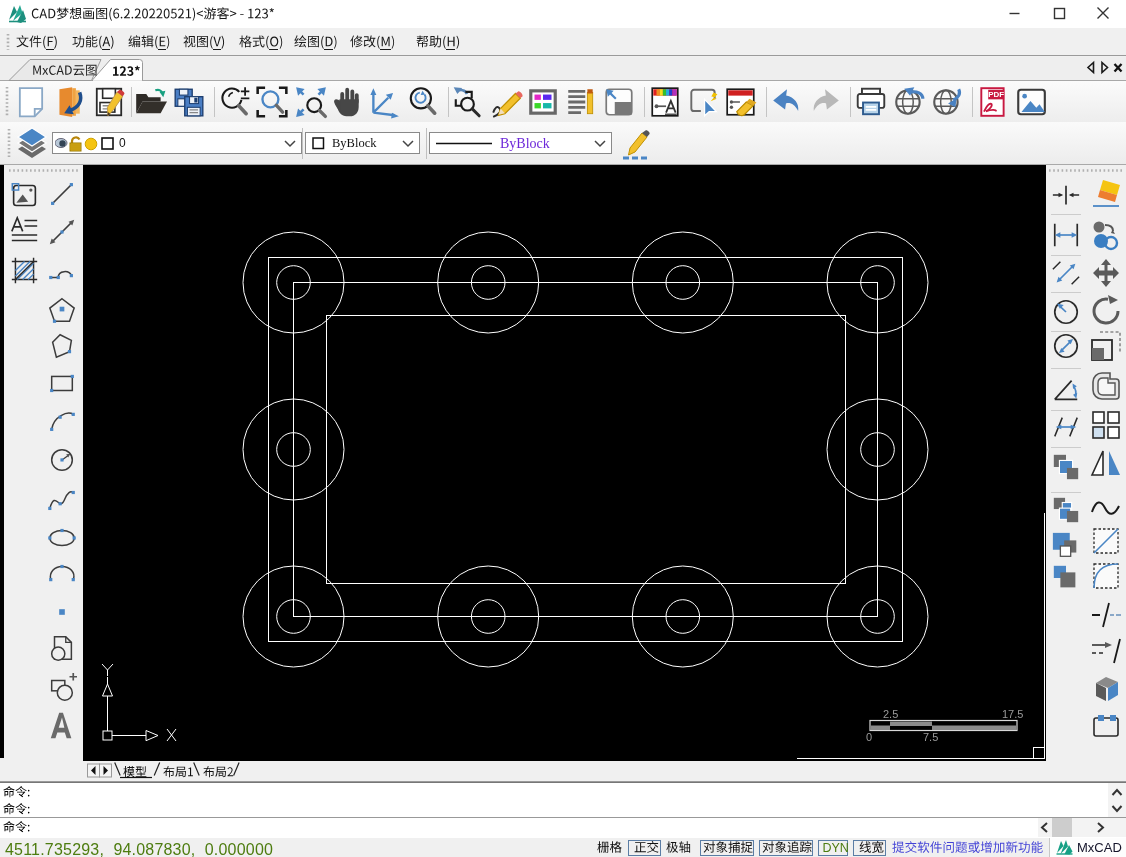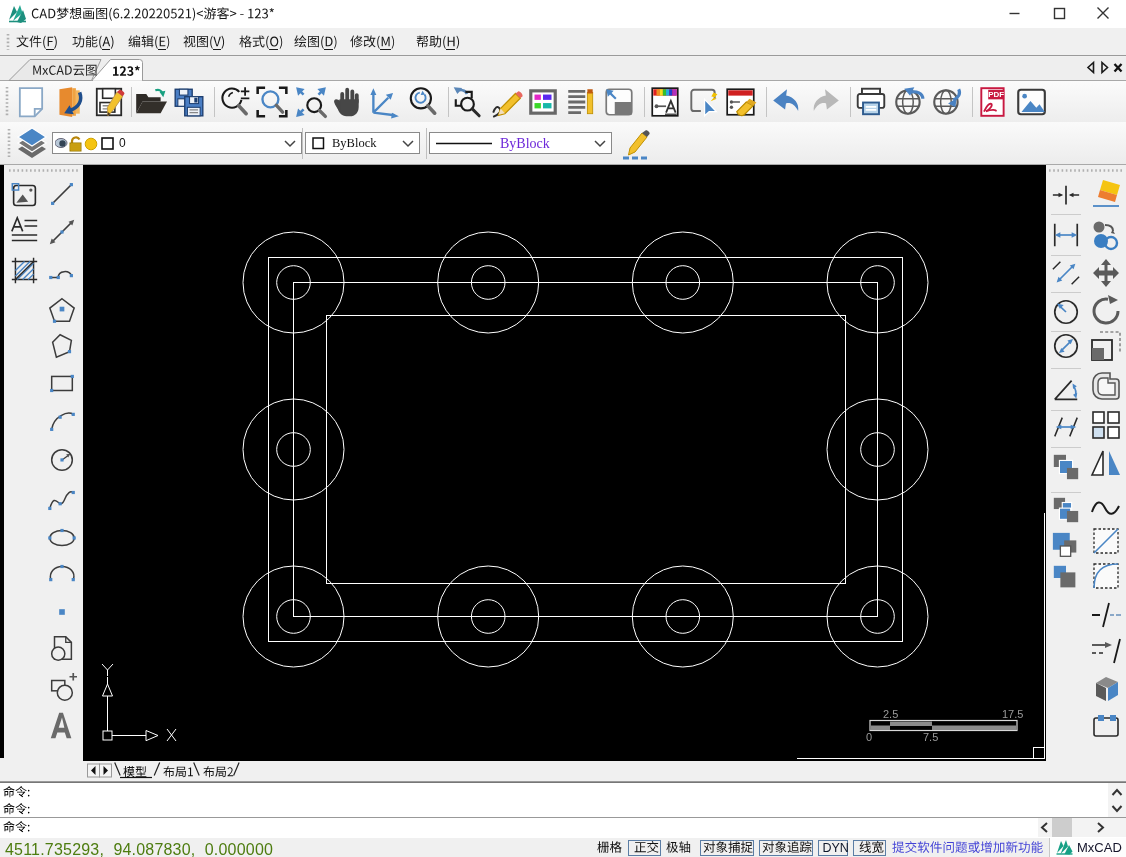--- a/index.html
+++ b/index.html
@@ -637,21 +637,21 @@
   </svg>
 <div class="abs" style="left:699.5px;top:840px;width:54px;height:16px;border:1px solid #5b7da5"></div>
 <svg style="position:absolute;left:701px;top:838.2px;overflow:visible" width="56" height="22">
     <path d="M8.3 8.8C8.9 9.7 9.4 10.9 9.6 11.7L10.5 11.2C10.2 10.5 9.7 9.3 9 8.5ZM3.1 8.1C3.9 8.8 4.7 9.6 5.4 10.4C4.7 12 3.7 13.2 2.6 14C2.8 14.2 3.1 14.5 3.2 14.7C4.4 13.9 5.3 12.8 6.1 11.2C6.7 11.9 7.1 12.6 7.4 13.1L8.2 12.5C7.8 11.8 7.2 11 6.5 10.2C7.1 8.8 7.5 7.1 7.8 5.1L7.1 4.9L7 4.9H2.9V5.8H6.7C6.5 7.2 6.2 8.4 5.8 9.5C5.2 8.8 4.5 8.1 3.8 7.5ZM11.6 3.3V6.3H8V7.2H11.6V13.5C11.6 13.7 11.5 13.8 11.3 13.8C11.1 13.8 10.3 13.8 9.6 13.8C9.7 14 9.8 14.5 9.9 14.7C10.9 14.7 11.6 14.7 12 14.6C12.3 14.4 12.5 14.1 12.5 13.5V7.2H14V6.3H12.5V3.3Z M18.8 3.2C18.1 4.2 16.8 5.5 15.2 6.4C15.3 6.5 15.6 6.8 15.8 7C16 6.9 16.3 6.7 16.5 6.6V8.6H18.6C17.7 9.2 16.5 9.6 15.3 9.9C15.5 10.1 15.7 10.4 15.8 10.6C17 10.2 18.2 9.8 19.2 9.1C19.5 9.3 19.8 9.6 20 9.8C19 10.5 17.2 11.2 15.7 11.5C15.9 11.7 16.1 12 16.2 12.2C17.6 11.8 19.4 11.1 20.5 10.3C20.7 10.5 20.9 10.7 21 10.9C19.7 12 17.4 12.9 15.6 13.4C15.7 13.5 16 13.9 16.1 14.1C17.8 13.6 19.9 12.7 21.3 11.6C21.7 12.5 21.5 13.3 21 13.6C20.8 13.8 20.4 13.8 20.1 13.8C19.8 13.8 19.4 13.8 18.9 13.7C19.1 14 19.2 14.4 19.2 14.6C19.6 14.6 20 14.6 20.3 14.6C20.8 14.6 21.2 14.6 21.6 14.3C22.4 13.7 22.7 12.5 22.1 11.1L22.8 10.8C23.3 12 24.3 13.4 25.8 14.1C25.9 13.9 26.2 13.5 26.4 13.3C25 12.7 24 11.5 23.5 10.4C24.1 10.1 24.7 9.7 25.3 9.4L24.5 8.8C23.8 9.3 22.7 10 21.7 10.5C21.3 9.8 20.7 9.2 19.8 8.7L19.9 8.6H25.1V5.8H21.8C22.1 5.4 22.5 4.9 22.8 4.5L22.1 4L22 4.1H19.2C19.4 3.9 19.6 3.6 19.8 3.4ZM18.6 4.8H21.4C21.2 5.2 20.9 5.5 20.6 5.8H17.5C17.9 5.5 18.2 5.2 18.6 4.8ZM17.4 6.5H20.7C20.4 7 20 7.5 19.6 7.9H17.4ZM21.6 6.5H24.2V7.9H20.6C21 7.5 21.3 7 21.6 6.5Z M36.2 4C36.8 4.3 37.6 4.8 38.1 5.1H35.6V3.3H34.8V5.1H31.7V6H34.8V7.2H32V14.7H32.9V12.2H34.8V14.6H35.6V12.2H37.7V13.8C37.7 13.9 37.7 14 37.5 14C37.4 14 36.9 14 36.3 14C36.4 14.2 36.5 14.5 36.6 14.7C37.3 14.8 37.9 14.7 38.2 14.6C38.5 14.5 38.6 14.3 38.6 13.8V7.2H35.6V6H38.9V5.1H38.2L38.6 4.5C38.2 4.2 37.3 3.7 36.6 3.4ZM37.7 8V9.3H35.6V8ZM34.8 8V9.3H32.9V8ZM32.9 10.1H34.8V11.4H32.9ZM37.7 10.1V11.4H35.6V10.1ZM29.3 3.3V5.8H27.5V6.7H29.3V9.4C28.6 9.6 27.9 9.8 27.4 9.9L27.6 10.8L29.3 10.3V13.7C29.3 13.9 29.2 13.9 29 13.9C28.9 13.9 28.4 13.9 27.8 13.9C27.9 14.2 28 14.5 28.1 14.8C28.9 14.8 29.4 14.7 29.7 14.6C30.1 14.4 30.2 14.2 30.2 13.7V10L31.7 9.5L31.6 8.7L30.2 9.1V6.7H31.6V5.8H30.2V3.3Z M45.6 4.7H49.7V7.1H45.6ZM41.6 3.3V5.8H40V6.7H41.6V9.4L39.9 9.9L40.1 10.8L41.6 10.4V13.6C41.6 13.8 41.5 13.9 41.4 13.9C41.2 13.9 40.7 13.9 40.2 13.8C40.3 14.1 40.4 14.5 40.5 14.7C41.2 14.7 41.7 14.7 42 14.6C42.3 14.4 42.5 14.1 42.5 13.6V10.1L44 9.6L43.8 8.7L42.5 9.2V6.7H43.9V5.8H42.5V3.3ZM44.8 3.9V8H47.2V13.4C46.5 13 45.9 12.4 45.6 11.3C45.7 10.7 45.8 10.1 45.8 9.4L44.9 9.3C44.8 11.5 44.3 13.1 43.1 14.2C43.3 14.3 43.6 14.6 43.8 14.8C44.5 14.1 45 13.3 45.3 12.3C46.1 14.2 47.5 14.5 49.3 14.5H51.4C51.4 14.3 51.5 13.9 51.6 13.7C51.2 13.7 49.6 13.7 49.3 13.7C48.9 13.7 48.5 13.7 48.1 13.6V10.7H51.1V9.9H48.1V8H50.6V3.9Z" fill="#111"></path>
   </svg>
 <div class="abs" style="left:758.5px;top:840px;width:54px;height:16px;border:1px solid #5b7da5"></div>
 <svg style="position:absolute;left:760px;top:838.2px;overflow:visible" width="56" height="22">
     <path d="M8.3 8.8C8.9 9.7 9.4 10.9 9.6 11.7L10.5 11.2C10.2 10.5 9.7 9.3 9 8.5ZM3.1 8.1C3.9 8.8 4.7 9.6 5.4 10.4C4.7 12 3.7 13.2 2.6 14C2.8 14.2 3.1 14.5 3.2 14.7C4.4 13.9 5.3 12.8 6.1 11.2C6.7 11.9 7.1 12.6 7.4 13.1L8.2 12.5C7.8 11.8 7.2 11 6.5 10.2C7.1 8.8 7.5 7.1 7.8 5.1L7.1 4.9L7 4.9H2.9V5.8H6.7C6.5 7.2 6.2 8.4 5.8 9.5C5.2 8.8 4.5 8.1 3.8 7.5ZM11.6 3.3V6.3H8V7.2H11.6V13.5C11.6 13.7 11.5 13.8 11.3 13.8C11.1 13.8 10.3 13.8 9.6 13.8C9.7 14 9.8 14.5 9.9 14.7C10.9 14.7 11.6 14.7 12 14.6C12.3 14.4 12.5 14.1 12.5 13.5V7.2H14V6.3H12.5V3.3Z M18.8 3.2C18.1 4.2 16.8 5.5 15.2 6.4C15.3 6.5 15.6 6.8 15.8 7C16 6.9 16.3 6.7 16.5 6.6V8.6H18.6C17.7 9.2 16.5 9.6 15.3 9.9C15.5 10.1 15.7 10.4 15.8 10.6C17 10.2 18.2 9.8 19.2 9.1C19.5 9.3 19.8 9.6 20 9.8C19 10.5 17.2 11.2 15.7 11.5C15.9 11.7 16.1 12 16.2 12.2C17.6 11.8 19.4 11.1 20.5 10.3C20.7 10.5 20.9 10.7 21 10.9C19.7 12 17.4 12.9 15.6 13.4C15.7 13.5 16 13.9 16.1 14.1C17.8 13.6 19.9 12.7 21.3 11.6C21.7 12.5 21.5 13.3 21 13.6C20.8 13.8 20.4 13.8 20.1 13.8C19.8 13.8 19.4 13.8 18.9 13.7C19.1 14 19.2 14.4 19.2 14.6C19.6 14.6 20 14.6 20.3 14.6C20.8 14.6 21.2 14.6 21.6 14.3C22.4 13.7 22.7 12.5 22.1 11.1L22.8 10.8C23.3 12 24.3 13.4 25.8 14.1C25.9 13.9 26.2 13.5 26.4 13.3C25 12.7 24 11.5 23.5 10.4C24.1 10.1 24.7 9.7 25.3 9.4L24.5 8.8C23.8 9.3 22.7 10 21.7 10.5C21.3 9.8 20.7 9.2 19.8 8.7L19.9 8.6H25.1V5.8H21.8C22.1 5.4 22.5 4.9 22.8 4.5L22.1 4L22 4.1H19.2C19.4 3.9 19.6 3.6 19.8 3.4ZM18.6 4.8H21.4C21.2 5.2 20.9 5.5 20.6 5.8H17.5C17.9 5.5 18.2 5.2 18.6 4.8ZM17.4 6.5H20.7C20.4 7 20 7.5 19.6 7.9H17.4ZM21.6 6.5H24.2V7.9H20.6C21 7.5 21.3 7 21.6 6.5Z M27.9 4.2C28.6 4.8 29.4 5.6 29.8 6.1L30.5 5.6C30.1 5 29.3 4.2 28.6 3.7ZM31.9 4.6V12.7L32.8 12.7H38.2V9.1H32.8V7.8H37.7V4.6H34.9C35.1 4.2 35.2 3.8 35.4 3.3L34.4 3.2C34.3 3.6 34.1 4.1 34 4.6ZM32.8 5.4H36.8V7H32.8ZM32.8 9.8H37.3V11.9H32.8ZM30.3 7.6H27.6V8.5H29.4V12.6C28.8 12.8 28.2 13.3 27.6 13.8L28.2 14.7C28.8 14 29.4 13.4 29.8 13.4C30.1 13.4 30.5 13.7 30.9 14C31.7 14.4 32.8 14.5 34.2 14.5C35.5 14.5 37.8 14.5 38.9 14.4C38.9 14.1 39 13.7 39.1 13.4C37.8 13.6 35.7 13.7 34.2 13.7C32.9 13.7 31.8 13.6 31.1 13.2C30.7 13 30.5 12.8 30.3 12.7Z M45.8 7V7.9H50.2V7ZM45.9 11C45.4 11.9 44.8 12.8 44.1 13.5C44.3 13.6 44.7 13.9 44.8 14C45.5 13.3 46.2 12.2 46.7 11.2ZM49.3 11.3C49.9 12.1 50.5 13.2 50.8 13.9L51.6 13.5C51.3 12.9 50.6 11.8 50 11ZM41.3 4.6H43.3V6.8H41.3ZM44.7 9.3V10.2H47.6V13.7C47.6 13.9 47.5 13.9 47.4 13.9C47.2 13.9 46.7 13.9 46.2 13.9C46.3 14.1 46.4 14.5 46.5 14.7C47.2 14.7 47.8 14.7 48.1 14.6C48.4 14.4 48.5 14.2 48.5 13.7V10.2H51.5V9.3ZM47 3.5C47.2 3.9 47.5 4.4 47.6 4.8H44.8V6.9H45.6V5.6H50.4V6.9H51.3V4.8H48.6C48.5 4.4 48.2 3.7 47.9 3.2ZM39.9 13.2 40.1 14.1C41.4 13.8 43 13.3 44.5 12.8L44.4 12L43 12.4V10.2H44.4V9.3H43V7.6H44.2V3.8H40.5V7.6H42.2V12.6L41.3 12.9V8.8H40.5V13.1Z" fill="#111"></path>
   </svg>
 <div class="abs" style="left:817.5px;top:840px;width:30px;height:16px;border:1px solid #5b7da5"></div>
-<div class="abs" style="left:822.5px;top:840.5px;font-size:12.5px;color:#0f172a">DYN</div>
+<div class="abs" style="left:822.5px;top:840.5px;font-size:12.5px;color:#4d7c0f">DYN</div>
 <div class="abs" style="left:852.5px;top:840px;width:33px;height:16px;border:1px solid #5b7da5"></div>
 <svg style="position:absolute;left:856.5px;top:838.2px;overflow:visible" width="31" height="22">
     <path d="M2.7 13.1 2.9 14C4 13.6 5.5 13.2 7 12.8L6.8 12C5.3 12.4 3.7 12.8 2.7 13.1ZM10.8 4C11.4 4.3 12.2 4.8 12.6 5.1L13.2 4.6C12.8 4.2 12 3.8 11.3 3.5ZM2.9 8.5C3.1 8.4 3.4 8.3 4.9 8.1C4.3 8.9 3.9 9.5 3.6 9.8C3.2 10.3 3 10.6 2.7 10.6C2.8 10.9 2.9 11.3 3 11.5C3.2 11.3 3.7 11.2 6.8 10.6C6.8 10.4 6.8 10 6.8 9.8L4.3 10.2C5.3 9.1 6.2 7.7 7 6.4L6.2 5.9C6 6.3 5.7 6.8 5.4 7.3L3.9 7.4C4.6 6.4 5.3 5 5.9 3.7L5 3.3C4.5 4.8 3.6 6.4 3.3 6.8C3 7.2 2.8 7.5 2.6 7.6C2.7 7.8 2.9 8.3 2.9 8.5ZM13.1 9.4C12.6 10.2 11.9 10.9 11.1 11.5C10.9 10.9 10.7 10.1 10.6 9.2L13.8 8.6L13.6 7.7L10.5 8.3C10.4 7.8 10.4 7.3 10.3 6.7L13.4 6.2L13.3 5.4L10.3 5.8C10.2 5 10.2 4.1 10.2 3.2H9.3C9.3 4.2 9.3 5.1 9.4 6L7.4 6.3L7.6 7.1L9.4 6.8C9.5 7.4 9.5 8 9.6 8.5L7.2 8.9L7.3 9.8L9.7 9.3C9.9 10.4 10.1 11.3 10.3 12.1C9.3 12.8 8 13.4 6.8 13.8C7 14 7.2 14.3 7.4 14.5C8.5 14.1 9.6 13.6 10.6 12.9C11.2 14.1 11.8 14.7 12.7 14.7C13.6 14.7 13.9 14.3 14 12.9C13.8 12.8 13.5 12.6 13.3 12.4C13.3 13.5 13.2 13.8 12.8 13.8C12.3 13.8 11.8 13.3 11.4 12.4C12.4 11.6 13.2 10.7 13.9 9.8Z M21 11.4V13.4C21 14.3 21.4 14.6 22.6 14.6C22.9 14.6 24.7 14.6 25 14.6C26.1 14.6 26.4 14.2 26.5 12.3C26.3 12.2 25.9 12.1 25.7 11.9C25.6 13.5 25.5 13.8 24.9 13.8C24.5 13.8 23 13.8 22.7 13.8C22.1 13.8 22 13.7 22 13.4V11.4ZM20 9.8V10.8C20 11.8 19.7 13.2 15 14.2C15.2 14.4 15.5 14.7 15.7 14.9C20.5 13.8 21 12.1 21 10.8V9.8ZM17 8.5V12.5H17.9V9.4H23.5V12.4H24.5V8.5ZM19.9 3.4C20.1 3.7 20.2 4.1 20.4 4.4H15.4V6.7H16.3V5.2H25.2V6.7H26.1V4.4H21.5C21.4 4 21.1 3.5 20.9 3.1ZM22 5.6V6.4H19.6V5.6H18.6V6.4H16.7V7.2H18.6V8.1H19.6V7.2H22V8.1H22.9V7.2H24.9V6.4H22.9V5.6Z" fill="#111"></path>
   </svg>
 <svg style="position:absolute;left:889.5px;top:838.1px;overflow:visible" width="157" height="22">
     <path d="M8 6.1H12.2V7.1H8ZM8 4.4H12.2V5.4H8ZM7.2 3.7V7.8H13.1V3.7ZM7.4 10.1C7.2 12 6.6 13.4 5.5 14.3C5.7 14.4 6.1 14.7 6.2 14.9C6.9 14.3 7.4 13.5 7.7 12.5C8.6 14.3 9.9 14.7 11.7 14.7H13.9C14 14.4 14.1 14 14.2 13.8C13.8 13.8 12.1 13.8 11.8 13.8C11.3 13.8 10.9 13.8 10.6 13.8V11.8H13.2V11H10.6V9.5H13.8V8.7H6.6V9.5H9.7V13.5C9 13.2 8.4 12.6 8 11.6C8.1 11.2 8.2 10.7 8.3 10.2ZM4.1 3.3V5.8H2.5V6.7H4.1V9.5C3.4 9.7 2.8 9.8 2.4 10L2.6 10.9L4.1 10.4V13.7C4.1 13.9 4 13.9 3.9 13.9C3.7 13.9 3.2 13.9 2.7 13.9C2.8 14.2 2.9 14.6 2.9 14.8C3.7 14.8 4.2 14.8 4.5 14.6C4.8 14.5 4.9 14.2 4.9 13.7V10.1L6.3 9.7L6.2 8.8L4.9 9.2V6.7H6.3V5.8H4.9V3.3Z M18.6 6.3C17.9 7.3 16.6 8.3 15.5 8.9C15.7 9.1 16 9.4 16.2 9.6C17.3 8.9 18.7 7.8 19.5 6.7ZM22.4 6.9C23.6 7.7 25 8.9 25.6 9.7L26.4 9C25.7 8.3 24.3 7.1 23.1 6.3ZM19 8.5 18.2 8.8C18.7 10 19.4 11.1 20.2 11.9C18.9 13 17.2 13.6 15.2 14C15.4 14.3 15.7 14.7 15.8 14.9C17.8 14.4 19.6 13.7 20.9 12.6C22.3 13.7 24 14.4 26.1 14.8C26.2 14.5 26.5 14.1 26.7 13.9C24.6 13.6 23 12.9 21.6 12C22.5 11.1 23.2 10 23.8 8.7L22.8 8.5C22.4 9.6 21.8 10.6 20.9 11.4C20.1 10.6 19.5 9.6 19 8.5ZM19.9 3.5C20.2 3.9 20.5 4.6 20.7 5H15.4V5.9H26.3V5H21.1L21.7 4.8C21.5 4.4 21.1 3.7 20.8 3.2Z M34.6 3.3C34.4 5.2 33.9 7.1 33 8.3C33.2 8.4 33.6 8.6 33.8 8.8C34.3 8.1 34.7 7.1 35 6.1H38.2C38.1 7 37.8 7.9 37.7 8.5L38.4 8.7C38.7 7.9 39 6.5 39.3 5.4L38.7 5.2L38.5 5.2H35.2C35.4 4.6 35.5 4 35.6 3.4ZM35.6 7.3V7.8C35.6 9.6 35.4 12.2 32.7 14.2C32.9 14.4 33.2 14.7 33.4 14.9C34.9 13.7 35.7 12.3 36.1 11C36.6 12.7 37.5 14.1 38.7 14.9C38.9 14.6 39.2 14.3 39.4 14.1C37.8 13.3 36.9 11.3 36.4 9C36.5 8.6 36.5 8.2 36.5 7.9V7.3ZM28.4 9.7C28.5 9.6 28.9 9.5 29.4 9.5H30.7V11.3L27.7 11.7L27.9 12.7L30.7 12.3V14.8H31.6V12.1L33.3 11.8L33.2 10.9L31.6 11.2V9.5H33.1V8.6H31.6V6.8H30.7V8.6H29.3C29.7 7.8 30.1 6.7 30.5 5.7H33.2V4.8H30.8C30.9 4.3 31.1 3.9 31.2 3.5L30.2 3.3C30.1 3.8 30 4.3 29.9 4.8H27.8V5.7H29.6C29.3 6.7 28.9 7.5 28.8 7.8C28.5 8.4 28.3 8.8 28.1 8.8C28.2 9.1 28.3 9.5 28.4 9.7Z M43.8 9.6V10.5H47.4V14.9H48.4V10.5H51.8V9.6H48.4V6.8H51.3V5.9H48.4V3.4H47.4V5.9H45.7C45.9 5.3 46 4.7 46.2 4.1L45.2 3.9C45 5.6 44.4 7.2 43.7 8.2C43.9 8.3 44.3 8.6 44.5 8.7C44.8 8.2 45.2 7.5 45.4 6.8H47.4V9.6ZM43.2 3.3C42.5 5.2 41.4 7.1 40.2 8.4C40.4 8.6 40.6 9.1 40.7 9.3C41.1 8.9 41.5 8.4 41.9 7.8V14.8H42.8V6.3C43.3 5.5 43.7 4.5 44.1 3.6Z M53.6 6.1V14.9H54.5V6.1ZM53.7 3.9C54.3 4.5 55.2 5.5 55.6 6L56.3 5.5C55.9 5 55 4.1 54.4 3.4ZM56.9 4V4.9H62.9V13.5C62.9 13.8 62.8 13.8 62.6 13.8C62.4 13.8 61.6 13.9 60.9 13.8C61 14.1 61.1 14.5 61.2 14.8C62.2 14.8 62.9 14.8 63.3 14.6C63.7 14.4 63.8 14.2 63.8 13.5V4ZM56.5 7.1V12.6H57.3V11.7H60.9V7.1ZM57.3 8H60V10.9H57.3Z M67.2 6.1H69.8V7.1H67.2ZM67.2 4.5H69.8V5.4H67.2ZM66.4 3.8V7.8H70.7V3.8ZM73.8 7.2C73.7 10.4 73.4 12.1 70.8 12.9C70.9 13 71.1 13.3 71.2 13.5C74.1 12.6 74.5 10.7 74.6 7.2ZM74.2 11.5C75 12.1 76 12.9 76.4 13.4L77 12.9C76.5 12.3 75.5 11.6 74.8 11ZM66.6 10.1C66.5 11.9 66.3 13.4 65.4 14.4C65.6 14.5 66 14.7 66.1 14.8C66.6 14.2 66.9 13.5 67.1 12.6C68.2 14.3 70.1 14.6 72.7 14.6H76.8C76.8 14.4 77 14 77.1 13.8C76.4 13.8 73.3 13.8 72.7 13.8C71.2 13.8 70 13.7 69 13.3V11.5H71.1V10.8H69V9.4H71.3V8.7H65.6V9.4H68.2V12.8C67.8 12.5 67.5 12.1 67.2 11.6C67.3 11.2 67.3 10.6 67.4 10.1ZM71.8 5.8V11.2H72.6V6.6H75.6V11.1H76.4V5.8H74.1C74.2 5.5 74.4 5.1 74.5 4.6H77V3.9H71.3V4.6H73.6C73.5 5 73.3 5.5 73.2 5.8Z M86.3 3.9C87.1 4.3 88 4.9 88.5 5.3L89.1 4.6C88.6 4.2 87.6 3.6 86.9 3.3ZM78.4 13 78.6 14C80 13.7 82.1 13.2 84 12.8L84 11.9C81.9 12.3 79.8 12.8 78.4 13ZM80.1 8.2H82.6V10.4H80.1ZM79.2 7.3V11.2H83.5V7.3ZM78.5 5.3V6.2H84.7C84.8 8.3 85.1 10.2 85.6 11.7C84.7 12.7 83.7 13.5 82.5 14.1C82.7 14.3 83.1 14.7 83.3 14.9C84.3 14.3 85.1 13.5 85.9 12.7C86.5 14 87.3 14.9 88.2 14.9C89.2 14.9 89.5 14.3 89.7 12.1C89.5 12 89.1 11.8 88.9 11.5C88.8 13.2 88.7 13.9 88.3 13.9C87.7 13.9 87.1 13.1 86.7 11.8C87.6 10.5 88.3 9.1 88.9 7.4L88 7.1C87.6 8.4 87 9.6 86.3 10.6C86 9.4 85.8 7.9 85.7 6.2H89.4V5.3H85.6C85.6 4.6 85.6 4 85.6 3.3H84.6C84.6 4 84.6 4.6 84.6 5.3Z M96.1 6.4C96.4 6.9 96.8 7.7 96.9 8.2L97.5 7.9C97.4 7.4 97 6.7 96.6 6.1ZM99.9 6.1C99.7 6.7 99.2 7.5 98.9 8L99.4 8.2C99.7 7.7 100.2 7 100.5 6.4ZM90.7 12.2 91 13.2C92 12.8 93.3 12.3 94.5 11.8L94.4 10.9L93.1 11.4V7.2H94.4V6.4H93.1V3.4H92.2V6.4H90.9V7.2H92.2V11.7ZM95.8 3.6C96.1 4.1 96.5 4.7 96.7 5.1L97.5 4.7C97.3 4.3 96.9 3.7 96.6 3.3ZM94.9 5.1V9.3H101.6V5.1H99.9C100.2 4.7 100.6 4.1 101 3.6L100 3.3C99.8 3.8 99.3 4.6 98.9 5.1ZM95.7 5.8H97.9V8.6H95.7ZM98.6 5.8H100.8V8.6H98.6ZM96.4 12.6H100.1V13.5H96.4ZM96.4 11.9V10.8H100.1V11.9ZM95.6 10.1V14.8H96.4V14.2H100.1V14.8H101V10.1Z M110 4.8V14.7H110.9V13.7H113.4V14.6H114.3V4.8ZM110.9 12.8V5.8H113.4V12.8ZM105.3 3.4 105.2 5.7H103.5V6.6H105.2C105.1 9.8 104.7 12.6 103.2 14.2C103.4 14.4 103.7 14.7 103.9 14.9C105.6 13 106 10 106.1 6.6H108.1C108 11.4 107.8 13.2 107.6 13.5C107.5 13.7 107.3 13.7 107.1 13.7C106.9 13.7 106.4 13.7 105.8 13.7C105.9 13.9 106 14.4 106.1 14.6C106.6 14.7 107.2 14.7 107.6 14.6C107.9 14.6 108.2 14.5 108.4 14.1C108.8 13.6 108.9 11.8 109 6.1C109 6 109 5.7 109 5.7H106.2L106.2 3.4Z M119.9 11.2C120.3 11.8 120.8 12.7 121 13.2L121.6 12.8C121.4 12.3 121 11.5 120.6 10.8ZM117.1 10.9C116.8 11.7 116.4 12.4 115.9 13C116.1 13.1 116.4 13.4 116.6 13.5C117.1 12.9 117.6 12 117.9 11.1ZM122.4 4.5V8.8C122.4 10.5 122.3 12.7 121.2 14.2C121.4 14.3 121.8 14.6 121.9 14.8C123.1 13.1 123.2 10.6 123.2 8.8V8.4H125.2V14.8H126.1V8.4H127.5V7.5H123.2V5.1C124.6 4.9 126 4.6 127.1 4.2L126.3 3.5C125.4 3.9 123.8 4.3 122.4 4.5ZM118.1 3.4C118.3 3.8 118.5 4.2 118.7 4.6H116.2V5.4H121.7V4.6H119.6C119.5 4.2 119.2 3.6 119 3.2ZM120.2 5.5C120 6 119.7 6.9 119.5 7.5H116V8.3H118.6V9.6H116V10.4H118.6V13.6C118.6 13.8 118.5 13.8 118.4 13.8C118.3 13.8 117.9 13.8 117.4 13.8C117.6 14 117.7 14.4 117.7 14.6C118.3 14.6 118.8 14.6 119.1 14.5C119.3 14.3 119.4 14.1 119.4 13.6V10.4H121.8V9.6H119.4V8.3H121.9V7.5H120.3C120.6 6.9 120.8 6.3 121 5.6ZM117 5.7C117.2 6.2 117.4 7 117.5 7.5L118.3 7.2C118.2 6.8 118 6 117.8 5.5Z M128.5 11.6 128.7 12.5C130.1 12.2 131.9 11.7 133.6 11.2L133.5 10.3L131.4 10.8V5.7H133.3V4.8H128.6V5.7H130.5V11.1C129.7 11.3 129 11.4 128.5 11.6ZM135.5 3.5C135.5 4.4 135.5 5.3 135.5 6.2H133.4V7.1H135.4C135.3 10.1 134.6 12.7 131.9 14.1C132.1 14.3 132.4 14.6 132.5 14.9C135.4 13.3 136.2 10.4 136.4 7.1H138.9C138.7 11.6 138.5 13.3 138.1 13.7C138 13.8 137.9 13.9 137.6 13.9C137.3 13.9 136.6 13.8 135.8 13.8C136 14 136.1 14.4 136.2 14.7C136.9 14.8 137.6 14.8 138 14.7C138.4 14.7 138.7 14.6 139 14.2C139.5 13.7 139.6 11.8 139.8 6.6C139.8 6.5 139.8 6.2 139.8 6.2H136.4C136.5 5.3 136.5 4.4 136.5 3.5Z M145.4 8.6V9.7H142.7V8.6ZM141.9 7.8V14.9H142.7V12.3H145.4V13.8C145.4 13.9 145.4 14 145.2 14C145 14 144.5 14 143.9 14C144 14.2 144.2 14.6 144.2 14.8C145 14.8 145.6 14.8 145.9 14.7C146.3 14.5 146.4 14.3 146.4 13.8V7.8ZM142.7 10.4H145.4V11.5H142.7ZM151.4 4.2C150.7 4.6 149.6 5.1 148.5 5.4V3.3H147.5V7.5C147.5 8.5 147.9 8.8 149.1 8.8C149.3 8.8 151 8.8 151.2 8.8C152.2 8.8 152.5 8.4 152.6 6.9C152.4 6.8 152 6.7 151.8 6.5C151.7 7.7 151.6 8 151.1 8C150.8 8 149.4 8 149.1 8C148.6 8 148.5 7.9 148.5 7.5V6.2C149.7 5.8 151 5.4 152 4.9ZM151.6 9.8C150.8 10.3 149.6 10.8 148.5 11.2V9.2H147.5V13.4C147.5 14.5 147.9 14.8 149.1 14.8C149.4 14.8 151 14.8 151.3 14.8C152.4 14.8 152.6 14.3 152.7 12.6C152.5 12.5 152.1 12.4 151.9 12.2C151.8 13.7 151.7 13.9 151.2 13.9C150.9 13.9 149.5 13.9 149.2 13.9C148.6 13.9 148.5 13.8 148.5 13.4V12C149.7 11.6 151.2 11.1 152.2 10.5ZM141.7 6.9C141.9 6.8 142.4 6.7 145.8 6.5C145.9 6.7 146 6.9 146.1 7.1L146.9 6.8C146.7 6 146 4.9 145.3 4L144.5 4.3C144.8 4.8 145.2 5.3 145.4 5.8L142.7 5.9C143.2 5.2 143.8 4.4 144.2 3.6L143.2 3.3C142.8 4.2 142.1 5.2 141.9 5.5C141.7 5.8 141.5 5.9 141.3 6C141.4 6.2 141.6 6.7 141.7 6.9Z" fill="#4343d6"></path>
   </svg>
 <div class="abs" style="left:1049px;top:838px;width:1px;height:19px;background:#c8c8c8"></div>
 <div class="abs" style="left:1050px;top:838px;width:76px;height:19px;background:#fdfdfd"></div>
 <svg class="abs" style="left:1056px;top:840px" width="18" height="15" viewBox="0 0 18 15">

